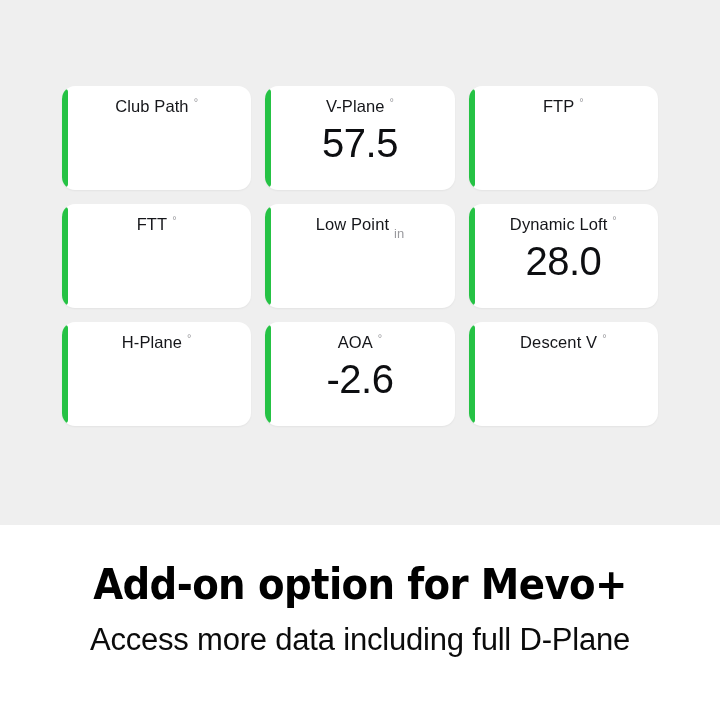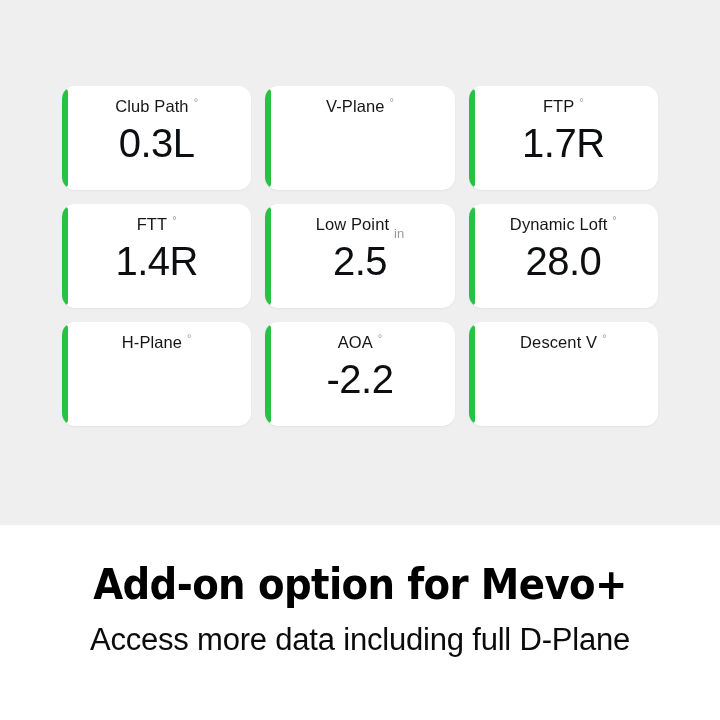--- a/index.html
+++ b/index.html
@@ -132,56 +132,53 @@
 
   <section class="metrics-panel">
     <div class="metrics-grid">
 
       <div class="metric-card">
         <span class="accent-bar" style="background: rgb(37, 194, 68);"></span>
         <div class="metric-head">
           <span class="metric-label">Club Path</span>
           <span class="metric-unit deg">°</span>
         </div>
-        <div class="metric-value">0.3L</div>
       </div>
 
       <div class="metric-card">
         <span class="accent-bar" style="background: rgb(37, 194, 68);"></span>
         <div class="metric-head">
           <span class="metric-label">V-Plane</span>
           <span class="metric-unit deg">°</span>
         </div>
+        <div class="metric-value">57.5</div>
       </div>
 
       <div class="metric-card">
         <span class="accent-bar" style="background: rgb(37, 194, 68);"></span>
         <div class="metric-head">
           <span class="metric-label">FTP</span>
           <span class="metric-unit deg">°</span>
         </div>
-        <div class="metric-value">1.7R</div>
       </div>
 
       <div class="metric-card">
         <span class="accent-bar" style="background: rgb(37, 194, 68);"></span>
         <div class="metric-head">
           <span class="metric-label">FTT</span>
           <span class="metric-unit deg">°</span>
         </div>
-        <div class="metric-value">1.4R</div>
       </div>
 
       <div class="metric-card">
         <span class="accent-bar" style="background: rgb(37, 194, 68);"></span>
         <div class="metric-head">
           <span class="metric-label">Low Point</span>
           <span class="metric-unit">in</span>
         </div>
-        <div class="metric-value">2.5</div>
       </div>
 
       <div class="metric-card">
         <span class="accent-bar" style="background: rgb(37, 194, 68);"></span>
         <div class="metric-head">
           <span class="metric-label">Dynamic Loft</span>
           <span class="metric-unit deg">°</span>
         </div>
         <div class="metric-value">28.0</div>
       </div>
@@ -193,21 +190,21 @@
           <span class="metric-unit deg">°</span>
         </div>
       </div>
 
       <div class="metric-card">
         <span class="accent-bar" style="background: rgb(37, 194, 68);"></span>
         <div class="metric-head">
           <span class="metric-label">AOA</span>
           <span class="metric-unit deg">°</span>
         </div>
-        <div class="metric-value">-2.2</div>
+        <div class="metric-value">-2.6</div>
       </div>
 
       <div class="metric-card">
         <span class="accent-bar" style="background: rgb(37, 194, 68);"></span>
         <div class="metric-head">
           <span class="metric-label">Descent V</span>
           <span class="metric-unit deg">°</span>
         </div>
       </div>
 

